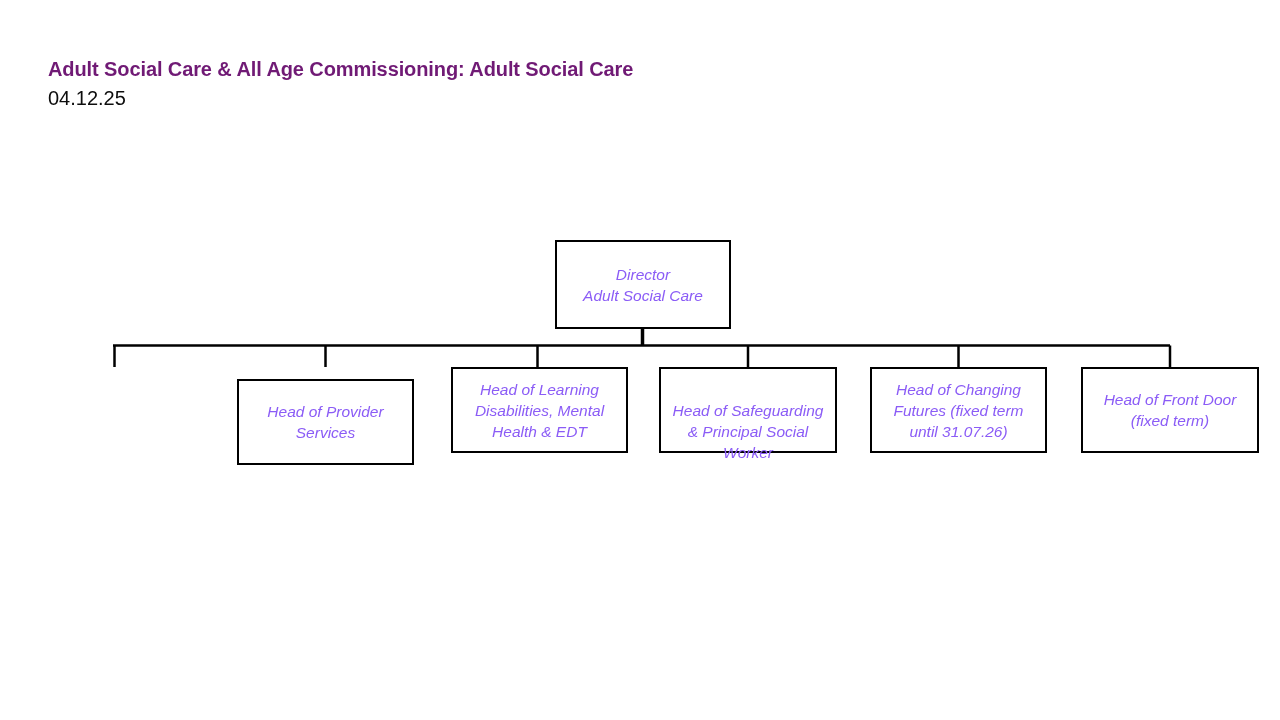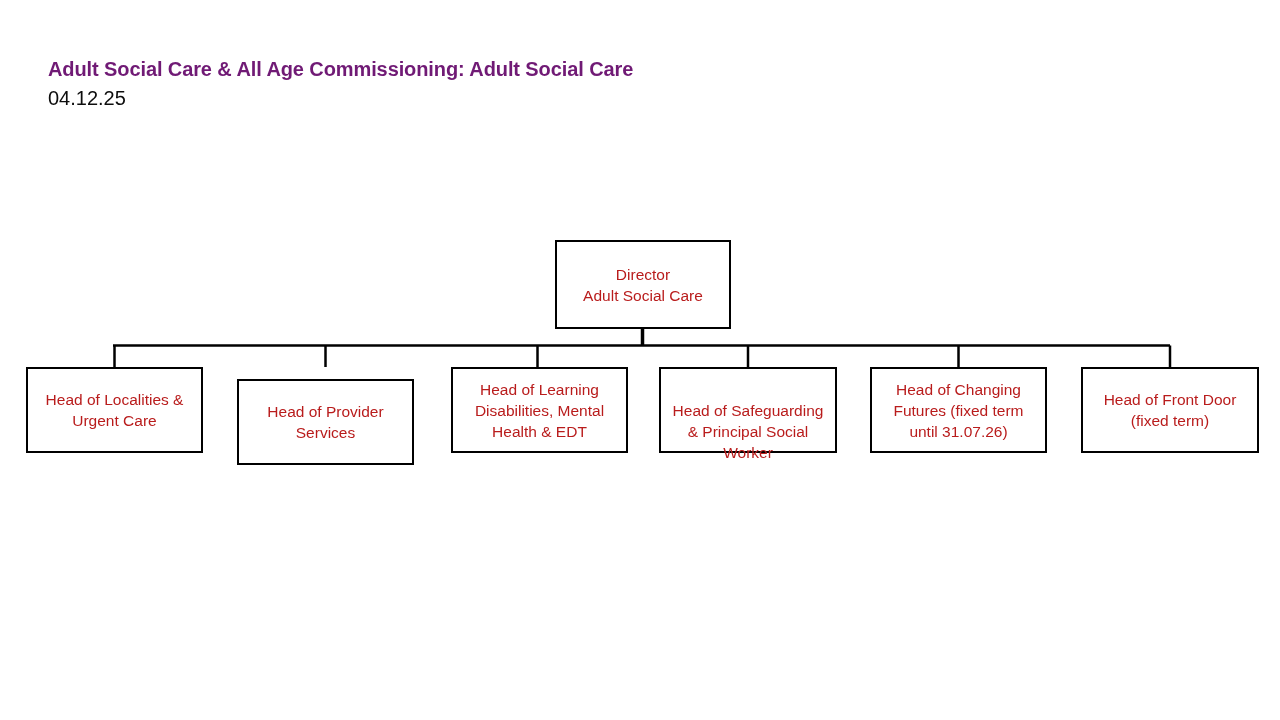--- a/index.html
+++ b/index.html
@@ -64,23 +64,24 @@
     border: 2.5px solid #000000;
     background: #ffffff;
     display: flex;
     align-items: center;
     justify-content: center;
     text-align: center;
   }
   .node-label {
     font-size: 15.5px;
     line-height: 21px;
-    color: #b91c1c;
+    color: #8b5cf6;
     padding: 0 2px;
     white-space: pre-line;
+    font-style: italic;
   }
 
   .node.root {
     left: 555px;
     top: 240px;
     width: 176px;
     height: 89px;
   }
   .node.root .node-label {
     font-size: 15.5px;
@@ -127,24 +128,20 @@
     <line x1="748" y1="345.5" x2="748" y2="367" stroke="#000000" stroke-width="2.5"></line>
     <line x1="958.5" y1="345.5" x2="958.5" y2="367" stroke="#000000" stroke-width="2.5"></line>
     <line x1="1170" y1="345.5" x2="1170" y2="367" stroke="#000000" stroke-width="2.5"></line>
   </svg>
 
   <div class="node root">
     <div class="node-label">Director
 Adult Social Care</div>
   </div>
 
-  <div class="node level2 n1">
-    <div class="node-label">Head of Localities &amp;
-Urgent Care</div>
-  </div>
 
   <div class="node level2 n2">
     <div class="node-label">Head of Provider
 Services</div>
   </div>
 
   <div class="node level2 n3">
     <div class="node-label">Head of Learning
 Disabilities, Mental
 Health &amp; EDT</div>

